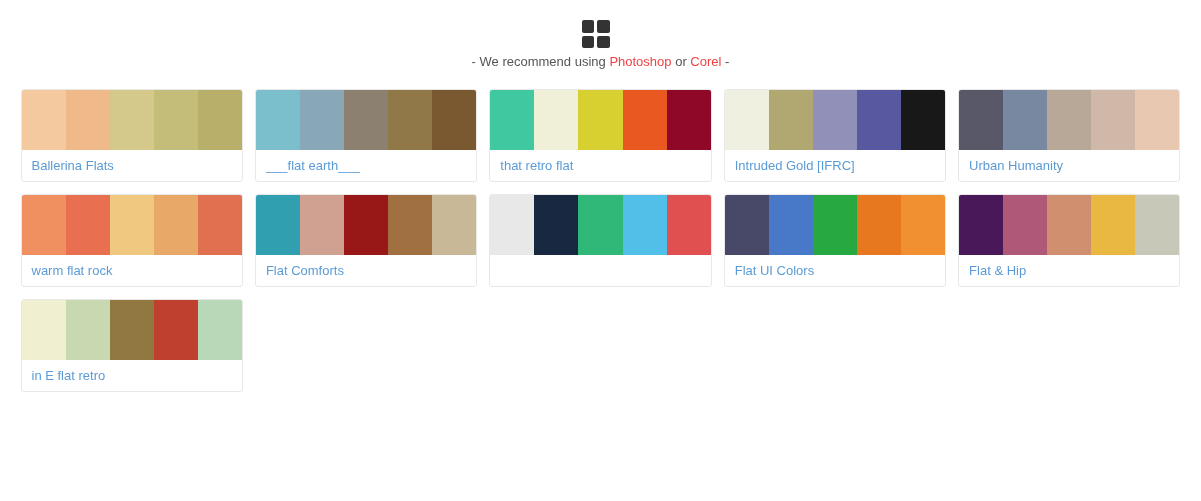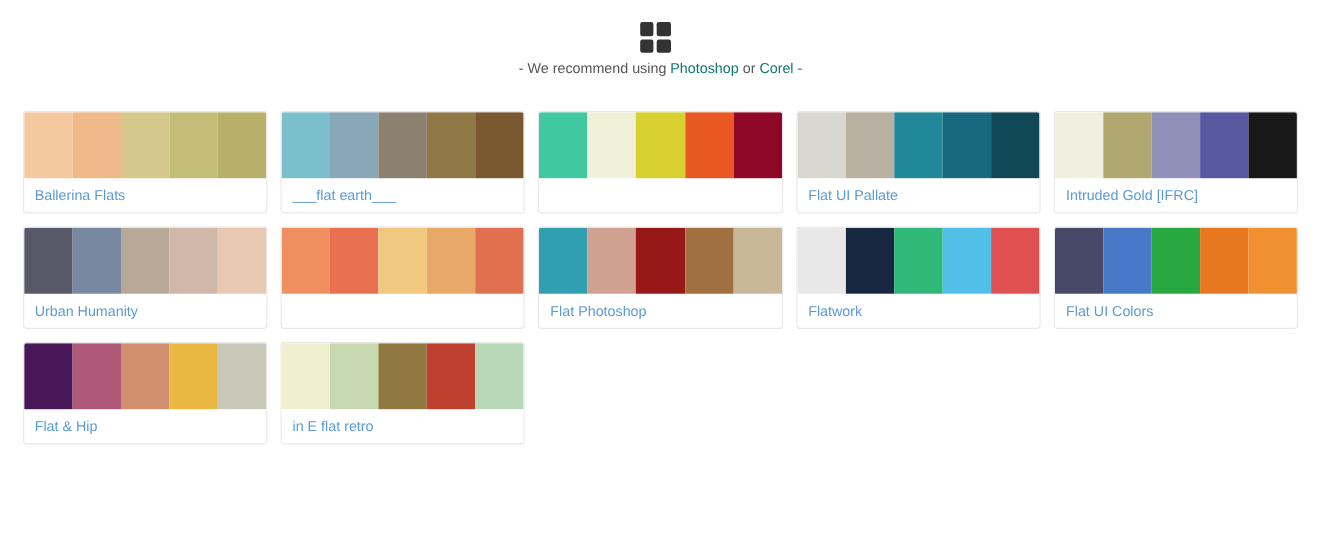--- a/index.html
+++ b/index.html
@@ -32,29 +32,29 @@
     .header-icon span {
       background: #333;
       border-radius: 2px;
     }
     .header-sub {
       font-size: 13px;
       color: #555;
       margin-top: 6px;
     }
     .header-sub a {
-      color: #0f766e;
+      color: #ef4444;
       text-decoration: none;
     }
     .grid {
       display: grid;
       grid-template-columns: repeat(5, 1fr);
       gap: 12px;
       max-width: 1160px;
-      margin: 12px auto;
+      margin: 0 auto;
     }
     .palette-card {
       border: 1px solid #e8e8e8;
       border-radius: 3px;
       overflow: hidden;
       cursor: pointer;
     }
     .palette-swatches {
       display: flex;
       height: 60px;
@@ -114,30 +114,21 @@
       <div class="palette-name">___flat earth___</div>
     </div>
     <div class="palette-card">
       <div class="palette-swatches">
         <div class="swatch" style="background-color: rgb(64, 200, 160);"></div>
         <div class="swatch" style="background-color: rgb(240, 240, 216);"></div>
         <div class="swatch" style="background-color: rgb(216, 208, 48);"></div>
         <div class="swatch" style="background-color: rgb(232, 88, 32);"></div>
         <div class="swatch" style="background-color: rgb(144, 8, 40);"></div>
       </div>
-    </div>
-    <div class="palette-card">
-      <div class="palette-swatches">
-        <div class="swatch" style="background-color: rgb(216, 216, 208);"></div>
-        <div class="swatch" style="background-color: rgb(184, 176, 160);"></div>
-        <div class="swatch" style="background-color: rgb(32, 136, 152);"></div>
-        <div class="swatch" style="background-color: rgb(24, 104, 128);"></div>
-        <div class="swatch" style="background-color: rgb(16, 72, 88);"></div>
-      </div>
-      <div class="palette-name">Flat UI Pallate</div>
+      <div class="palette-name">that retro flat</div>
     </div>
     <div class="palette-card">
       <div class="palette-swatches">
         <div class="swatch" style="background-color: rgb(240, 240, 224);"></div>
         <div class="swatch" style="background-color: rgb(176, 168, 112);"></div>
         <div class="swatch" style="background-color: rgb(144, 144, 184);"></div>
         <div class="swatch" style="background-color: rgb(88, 88, 160);"></div>
         <div class="swatch" style="background-color: rgb(24, 24, 24);"></div>
       </div>
       <div class="palette-name">Intruded Gold [IFRC]</div>
@@ -153,40 +144,40 @@
       <div class="palette-name">Urban Humanity</div>
     </div>
     <div class="palette-card">
       <div class="palette-swatches">
         <div class="swatch" style="background-color: rgb(240, 144, 96);"></div>
         <div class="swatch" style="background-color: rgb(232, 112, 80);"></div>
         <div class="swatch" style="background-color: rgb(240, 200, 128);"></div>
         <div class="swatch" style="background-color: rgb(232, 168, 104);"></div>
         <div class="swatch" style="background-color: rgb(224, 112, 80);"></div>
       </div>
+      <div class="palette-name">warm flat rock</div>
     </div>
     <div class="palette-card">
       <div class="palette-swatches">
         <div class="swatch" style="background-color: rgb(48, 160, 176);"></div>
         <div class="swatch" style="background-color: rgb(208, 160, 144);"></div>
         <div class="swatch" style="background-color: rgb(152, 24, 24);"></div>
         <div class="swatch" style="background-color: rgb(160, 112, 64);"></div>
         <div class="swatch" style="background-color: rgb(200, 184, 152);"></div>
       </div>
-      <div class="palette-name">Flat Photoshop</div>
+      <div class="palette-name">Flat Comforts</div>
     </div>
     <div class="palette-card">
       <div class="palette-swatches">
         <div class="swatch" style="background-color: rgb(232, 232, 232);"></div>
         <div class="swatch" style="background-color: rgb(24, 40, 64);"></div>
         <div class="swatch" style="background-color: rgb(48, 184, 120);"></div>
         <div class="swatch" style="background-color: rgb(80, 192, 232);"></div>
         <div class="swatch" style="background-color: rgb(224, 80, 80);"></div>
       </div>
-      <div class="palette-name">Flatwork</div>
     </div>
     <div class="palette-card">
       <div class="palette-swatches">
         <div class="swatch" style="background-color: rgb(72, 72, 104);"></div>
         <div class="swatch" style="background-color: rgb(72, 120, 200);"></div>
         <div class="swatch" style="background-color: rgb(40, 168, 64);"></div>
         <div class="swatch" style="background-color: rgb(232, 120, 32);"></div>
         <div class="swatch" style="background-color: rgb(240, 144, 48);"></div>
       </div>
       <div class="palette-name">Flat UI Colors</div>

